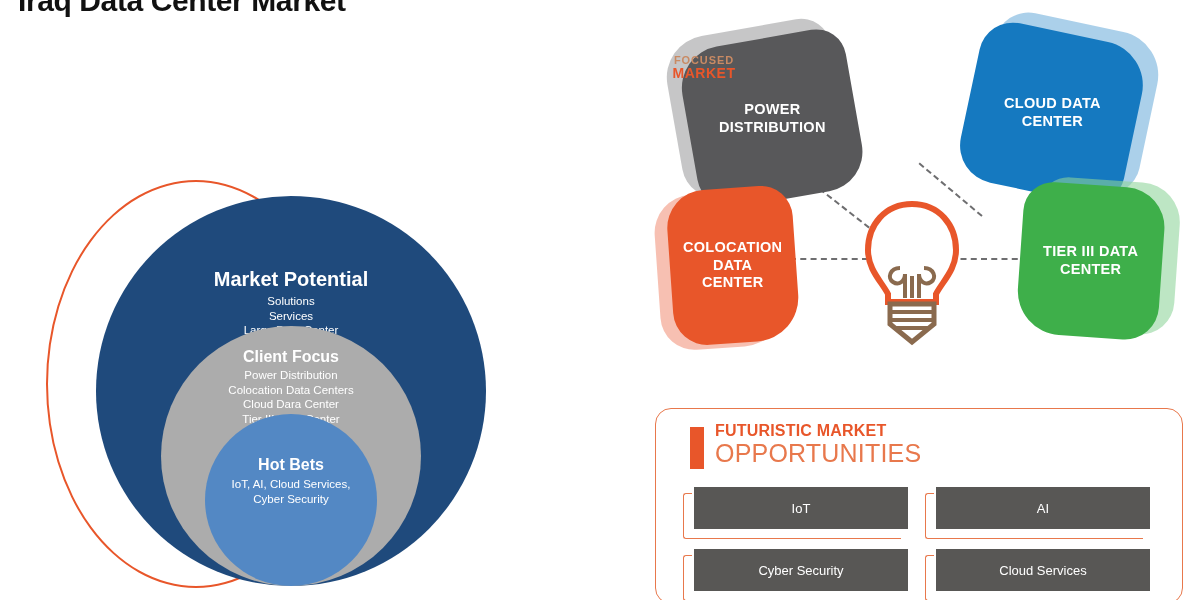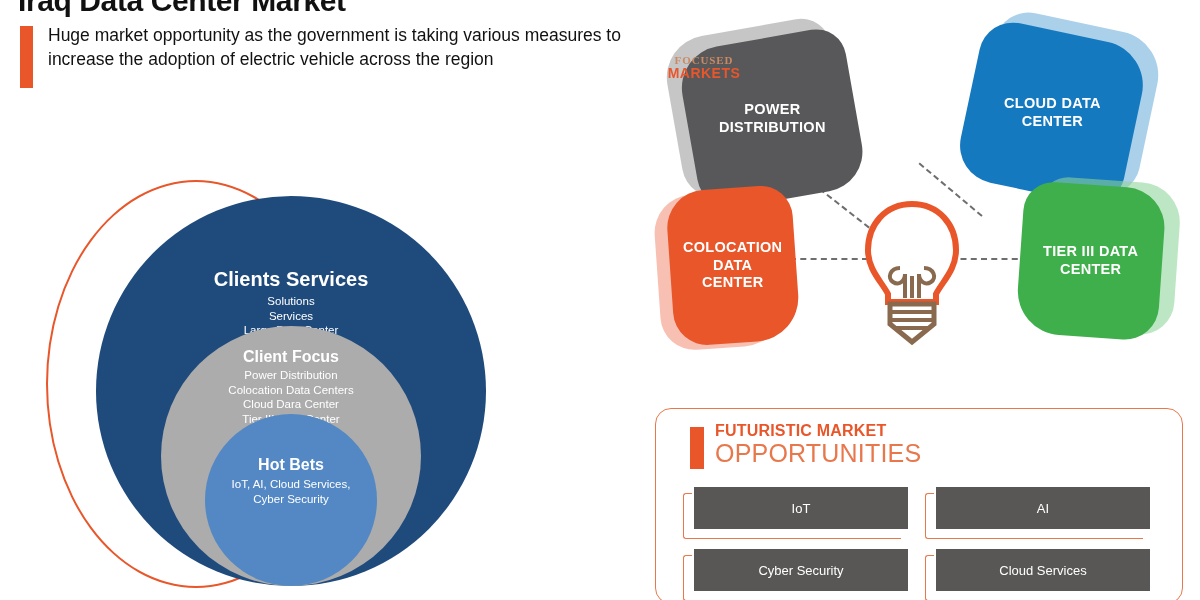--- a/index.html
+++ b/index.html
@@ -208,21 +208,20 @@
     width: 108px;
     text-align: center;
     z-index: 5;
     pointer-events: none;
   }
   .bulb-cap-1 {
     font-size: 11px;
     letter-spacing: 0.9px;
     color: #C98A63;
     font-weight: bold;
-    font-family: Liberation Serif, serif;
   }
   .bulb-cap-2 {
     font-size: 14px;
     letter-spacing: 0.5px;
     color: #E8562A;
     font-weight: bold;
     margin-top: -1px;
   }
 
   
@@ -307,32 +306,28 @@
     font-size: 13px;
   }
 </style>
 </head>
 <body>
 
 <div id="stage">
 
   <div class="page-title">Iraq Data Center Market</div>
 
-  <div class="subtitle-wrap">
-    <div class="subtitle-bar"></div>
-    <div class="subtitle-text">Huge market opportunity as the government is taking various measures to increase the adoption of electric vehicle across the region</div>
-  </div>
 
   <div class="circle-zone">
 
     <div class="orange-arc"></div>
 
     <div class="circ circ-outer">
       <div class="circ-text label-outer">
-        <div class="circ-head">Clients Services</div>
+        <div class="circ-head">Market Potential</div>
         <div class="circ-sub" style="white-space:pre-line">Solutions
 Services
 Large Data Center</div>
       </div>
     </div>
 
     <div class="circ circ-mid">
       <div class="circ-text label-mid">
         <div class="circ-head small">Client Focus</div>
         <div class="circ-sub tight" style="white-space:pre-line">Power Distribution
@@ -396,21 +391,21 @@
       <path d="M61 76 L61 100" fill="none" stroke="#8A6A4E" stroke-width="4"></path>
       <path d="M54 78 L54 100" fill="none" stroke="#8A6A4E" stroke-width="4"></path>
       <path d="M32 106 L76 106 L76 126 L54 144 L32 126 Z" fill="#ffffff" stroke="#8A6A4E" stroke-width="5"></path>
       <line x1="33" y1="114" x2="75" y2="114" stroke="#8A6A4E" stroke-width="4"></line>
       <line x1="33" y1="122" x2="75" y2="122" stroke="#8A6A4E" stroke-width="4"></line>
       <line x1="36" y1="130" x2="72" y2="130" stroke="#8A6A4E" stroke-width="4"></line>
     </svg>
 
     <div class="bulb-caption">
       <div class="bulb-cap-1">FOCUSED</div>
-      <div class="bulb-cap-2">MARKETS</div>
+      <div class="bulb-cap-2">MARKET</div>
     </div>
   </div>
 
   <div class="fm-panel">
     <div class="fm-head">
       <div class="fm-bar"></div>
       <div class="fm-titles">
         <div class="fm-t1">FUTURISTIC MARKET</div>
         <div class="fm-t2">OPPORTUNITIES</div>
       </div>

